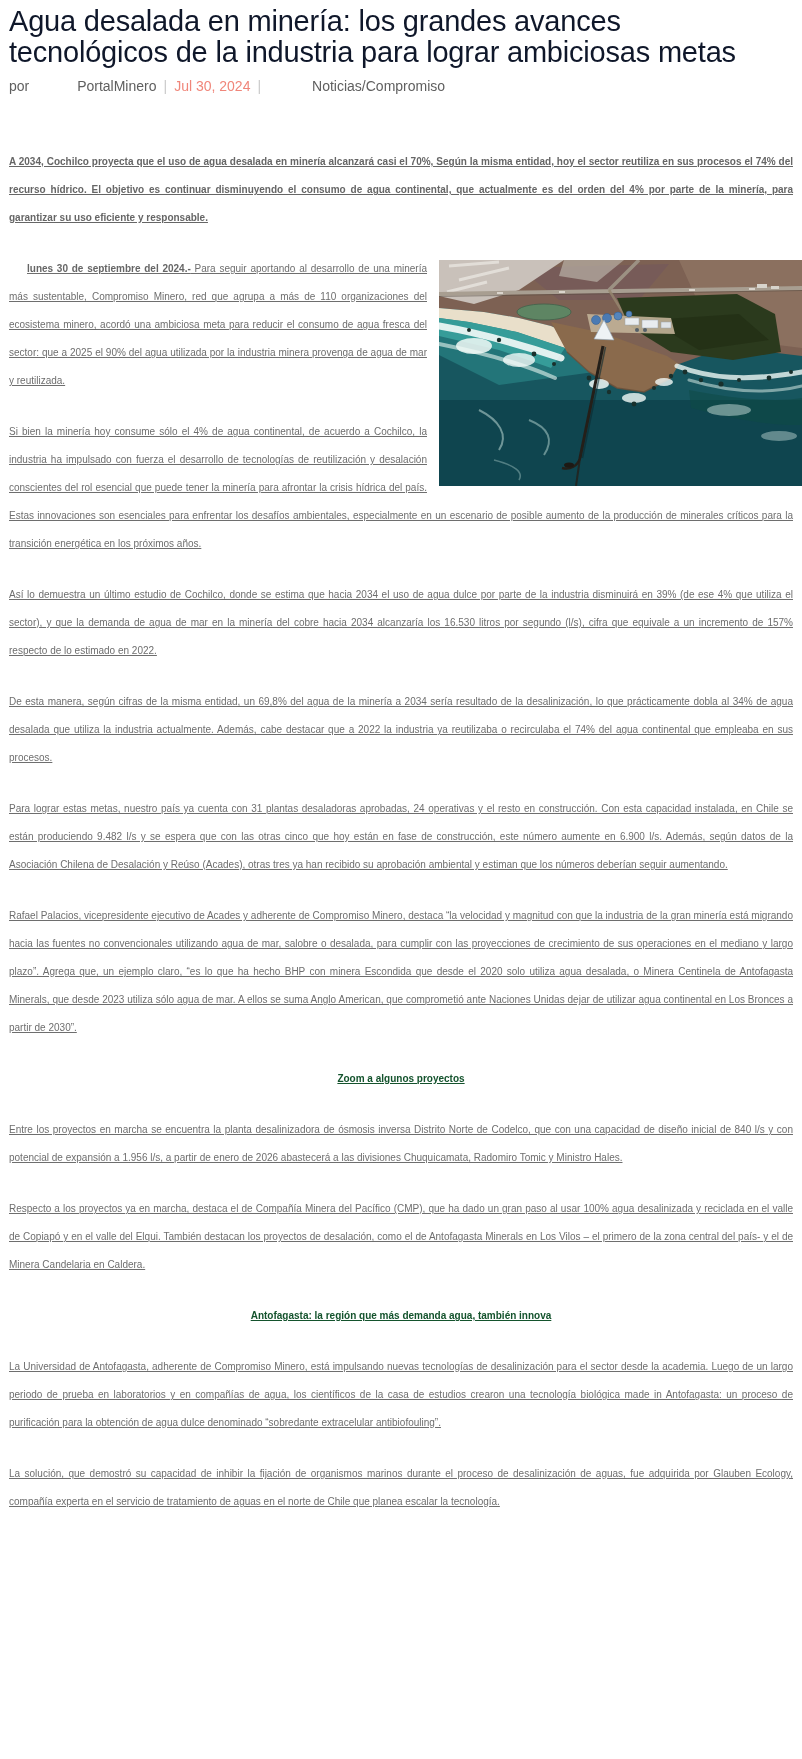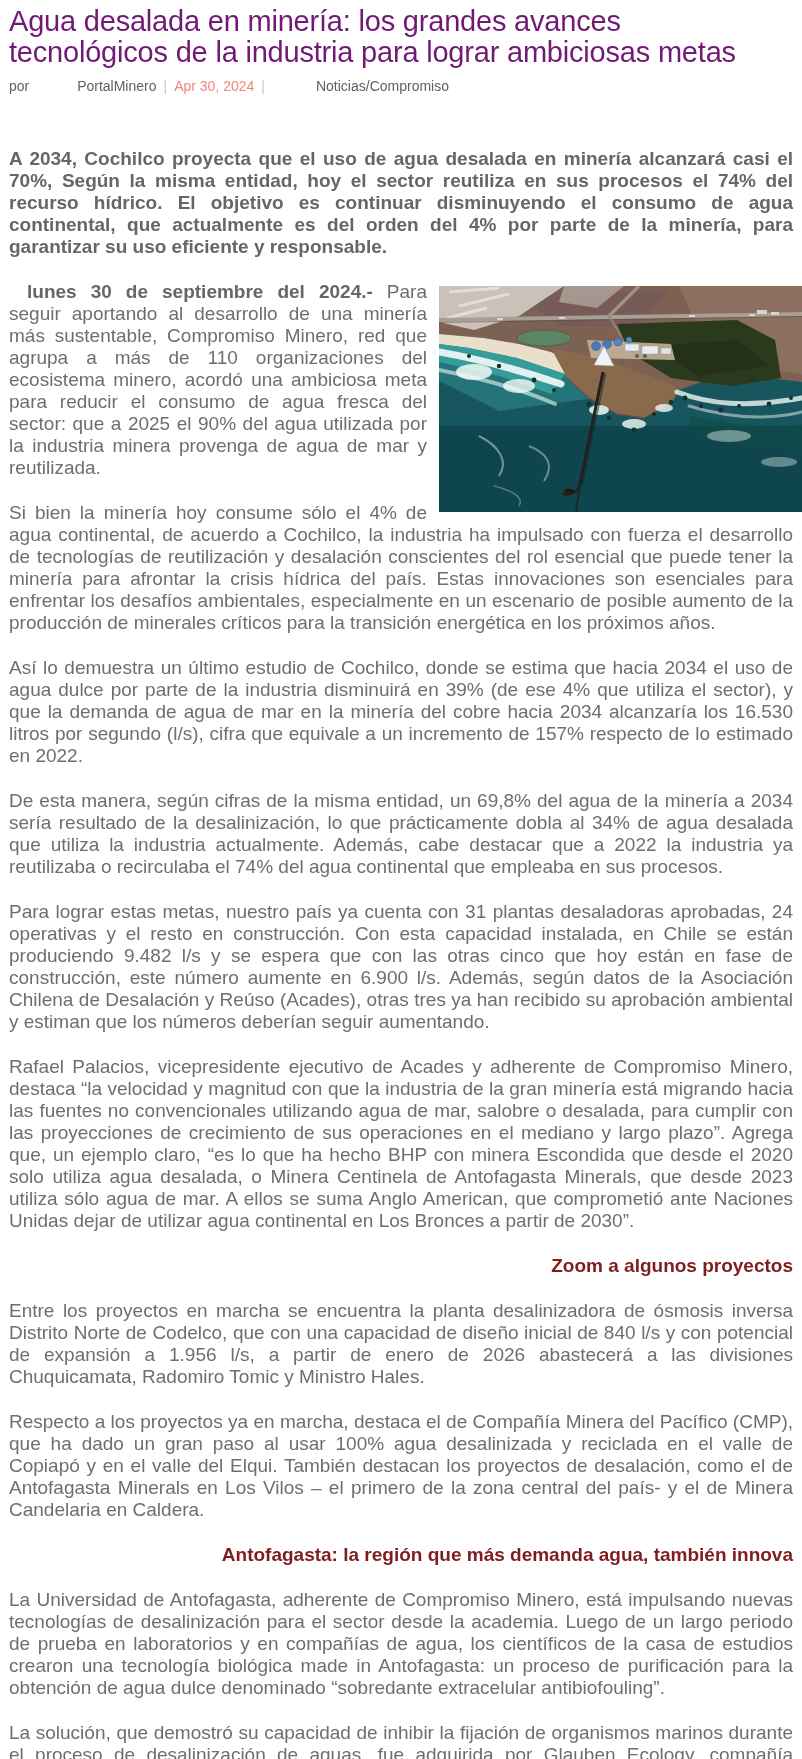--- a/index.html
+++ b/index.html
@@ -8,21 +8,21 @@
     min-height: 1759px;
     background: #ffffff;
     font-family: "Liberation Sans", sans-serif;
     -webkit-font-smoothing: antialiased;
   }
   .container { padding: 6px 9px 30px 9px; }
 
   h1.post-title {
     margin: 0 0 10px 0;
     max-width: 752px;
-    color: #701a75;
+    color: #0f172a;
     font-size: 29px;
     line-height: 31px;
     font-weight: 500;
     letter-spacing: -0.2px;
   }
 
   .byline {
     margin: 0 0 54px 0;
     font-size: 14px;
     color: #5f5f5f;
@@ -33,28 +33,29 @@
 
   .location {
     font-style: italic;
     color: #6e6e6e;
     font-size: 15px;
     margin: 0 0 16px 0;
   }
 
   p.body, h2.sub {
     color: #6e6e6e;
-    font-size: 19px;
-    line-height: 22px;
+    font-size: 10px;
+    line-height: 28px;
     text-align: justify;
     margin: 0 0 23px 0;
+    text-decoration: underline;
   }
   p.lead { font-weight: bold; color: #666666; }
   p.body strong { color: #666666; margin-left: 18px; }
-  h2.sub { font-weight: bold; color: #7f1d1d; text-align: right; }
+  h2.sub { font-weight: bold; color: #14532d; text-align: center; }
 
   .photo {
     float: right;
     width: 363px;
     height: 226px;
     margin: 5px -9px 12px 12px;
     overflow: hidden;
   }
   .photo svg { display: block; }
 
@@ -62,21 +63,21 @@
 </style>
 </head>
 <body>
 
 <div class="container clearfix">
 
   <h1 class="post-title">Agua desalada en minería: los grandes avances tecnológicos de la industria para lograr ambiciosas metas</h1>
 
   <p class="byline">
     <span>por</span>
-    <a>PortalMinero</a><span class="sep">|</span><span class="date">Apr 30, 2024</span><span class="sep">|</span><a>Noticias/Compromiso</a>
+    <a>PortalMinero</a><span class="sep">|</span><span class="date">Jul 30, 2024</span><span class="sep">|</span><a>Noticias/Compromiso</a>
   </p>
 
 
   <p class="body lead">A 2034, Cochilco proyecta que el uso de agua desalada en minería alcanzará casi el 70%, Según la misma entidad, hoy el sector reutiliza en sus procesos el 74% del recurso hídrico. El objetivo es continuar disminuyendo el consumo de agua continental, que actualmente es del orden del 4% por parte de la minería, para garantizar su uso eficiente y responsable.</p>
 
   <p class="body">
     <span class="photo">
       <svg viewBox="0 0 363 226" width="363" height="226" xmlns="http://www.w3.org/2000/svg">
 
         <rect x="0" y="0" width="363" height="226" fill="#17565f"></rect>

